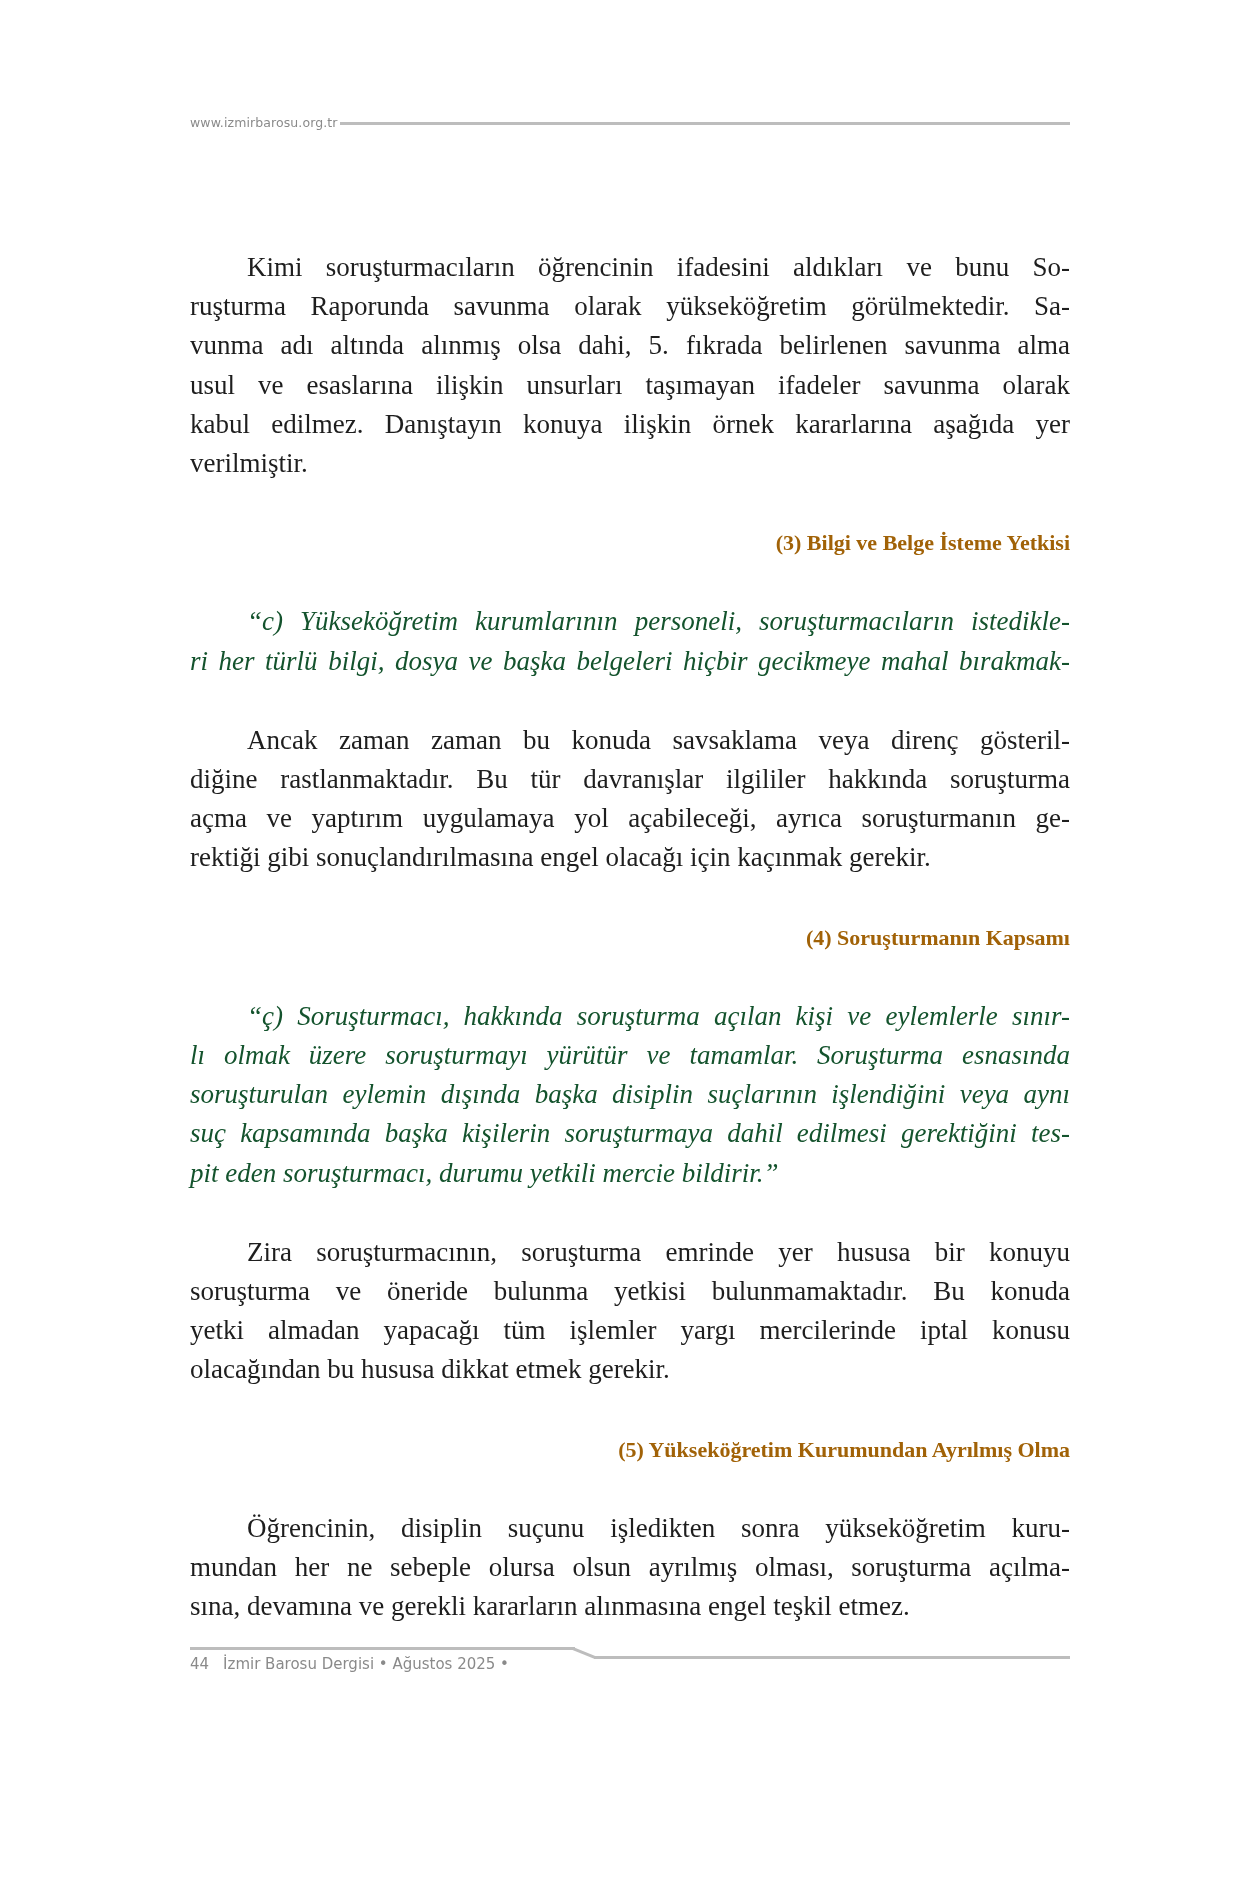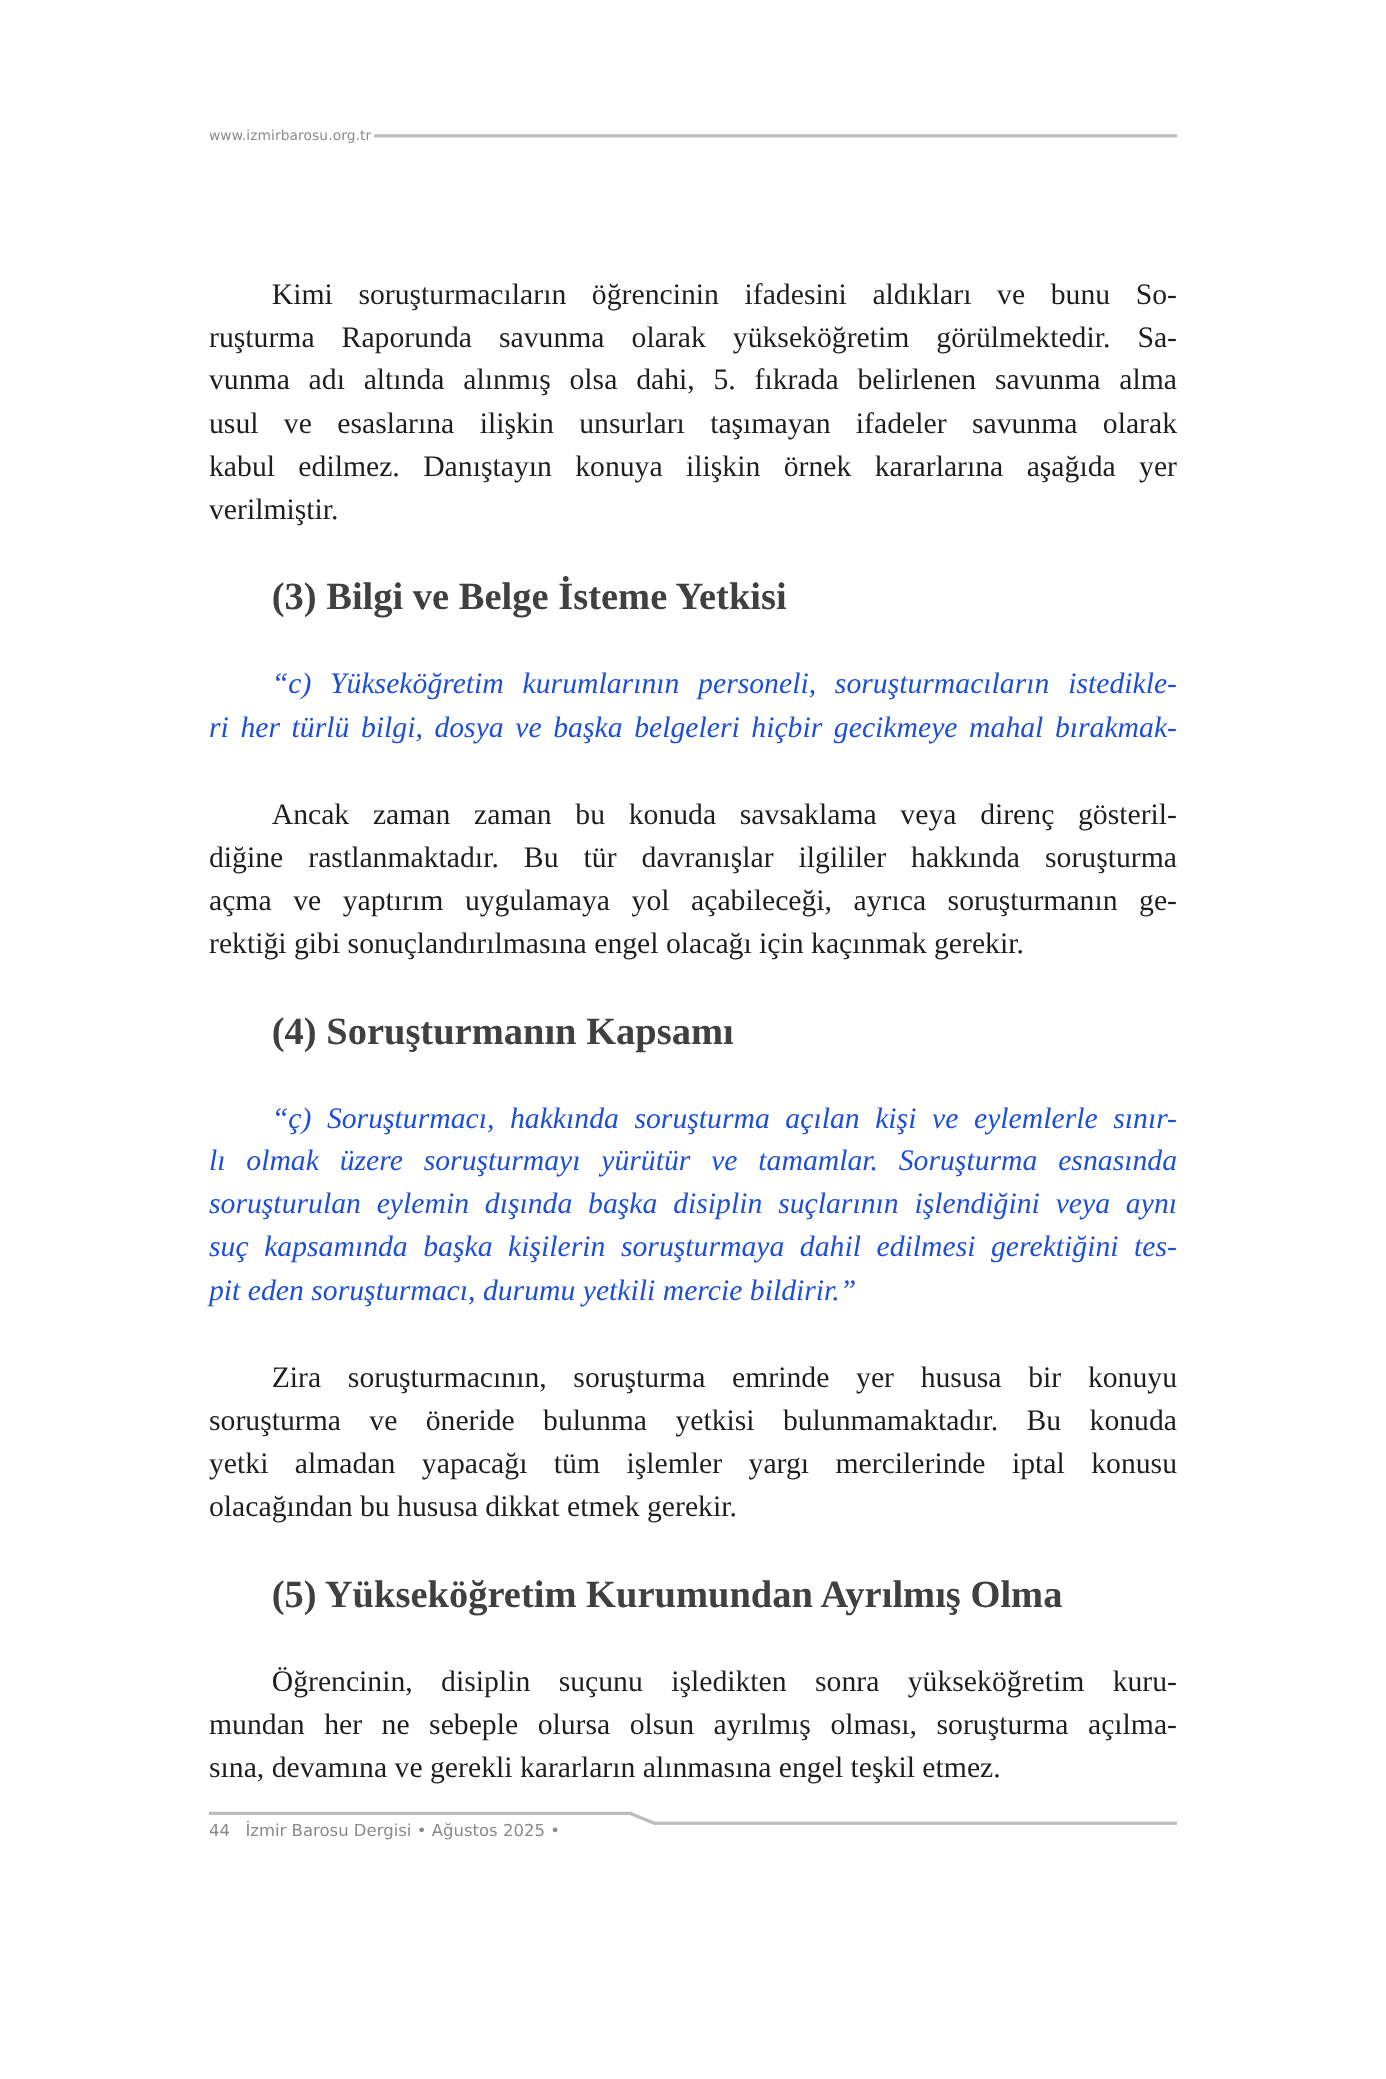--- a/index.html
+++ b/index.html
@@ -8,22 +8,22 @@
 
     .header { position: absolute; left: 190px; top: 112px; width: 880px; height: 20px; display: flex; align-items: center; }
     .header-url { font-family: "DejaVu Sans", sans-serif; font-size: 12.5px; color: #8a8a8a; letter-spacing: 0.1px; white-space: nowrap; }
     .header-rule { flex: 1; height: 3px; background: #bdbdbd; margin-left: 2px; margin-top: 2px; }
 
     .body-text { position: absolute; left: 190px; top: 248px; width: 880px;
       font-family: Liberation Serif, serif; font-size: 27px; line-height: 39.2px; color: #1e1e1e; }
     .para { margin: 0; text-align: justify; text-indent: 57px; }
     .para .line { display: block; text-align: justify; text-align-last: justify; }
     .para .line.last { text-align-last: left; }
-    .quote { font-style: italic; color: #1d4ed8; }
-    .heading { margin: 0; padding-left: 57px; font-weight: bold; font-size: 35px; color: #404040; }
+    .quote { font-style: italic; color: #14532d; }
+    .heading { margin: 0; padding-left: 57px; font-weight: bold; font-size: 22px; color: #a16207; text-align: right; }
 
     .gap-heading-before { height: 40px; }
     .gap-heading-after { height: 40px; }
 
     .footer { position: absolute; left: 190px; top: 1647px; width: 880px; height: 30px; }
     .footer-rule-top { position: absolute; left: 0; top: 0; width: 385px; height: 3px; background: #bdbdbd; }
     .footer-rule-diag { position: absolute; left: 383px; top: 0; width: 24px; height: 3px; background: #bdbdbd; transform-origin: 0 0; transform: rotate(22deg); }
     .footer-rule-bottom { position: absolute; left: 404px; top: 9px; right: 0; height: 3px; background: #bdbdbd; }
     .footer-text { position: absolute; left: 0; top: 8px; font-family: "DejaVu Sans", sans-serif; font-size: 15px; color: #8a8a8a; white-space: nowrap; }
     .footer-text .pg { margin-right: 14px; text-align: right; }

